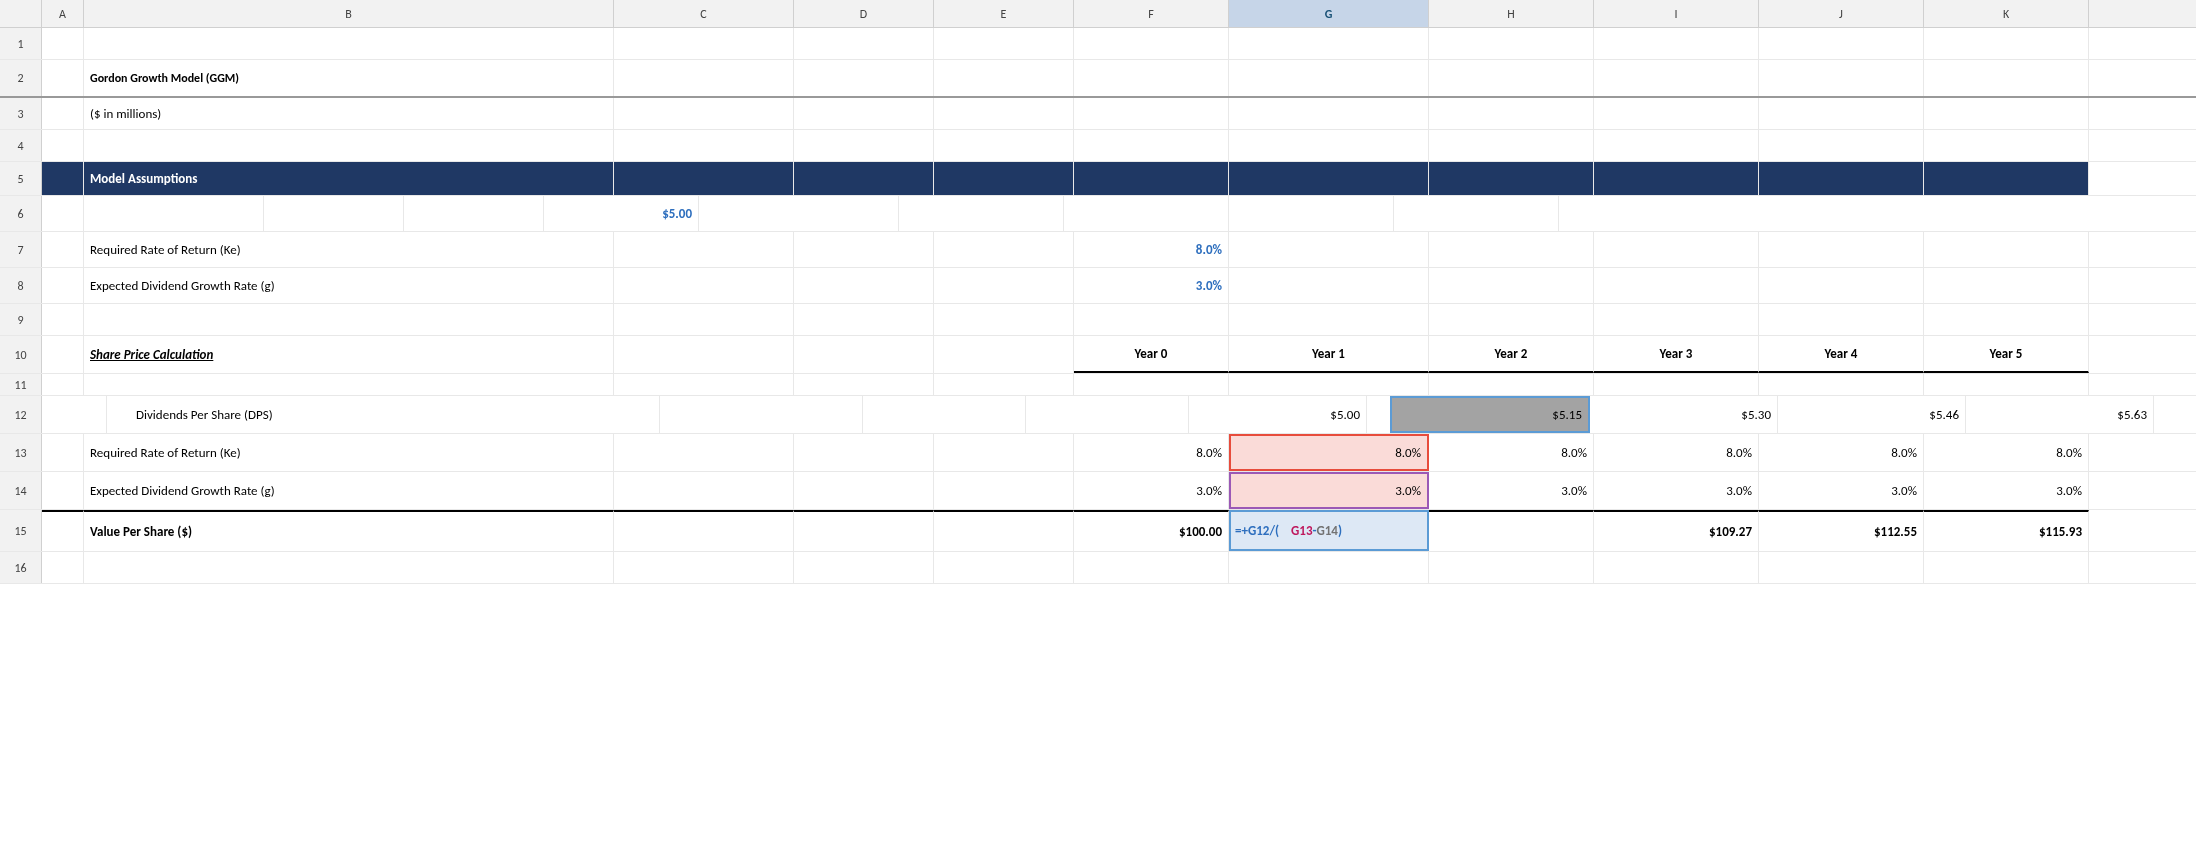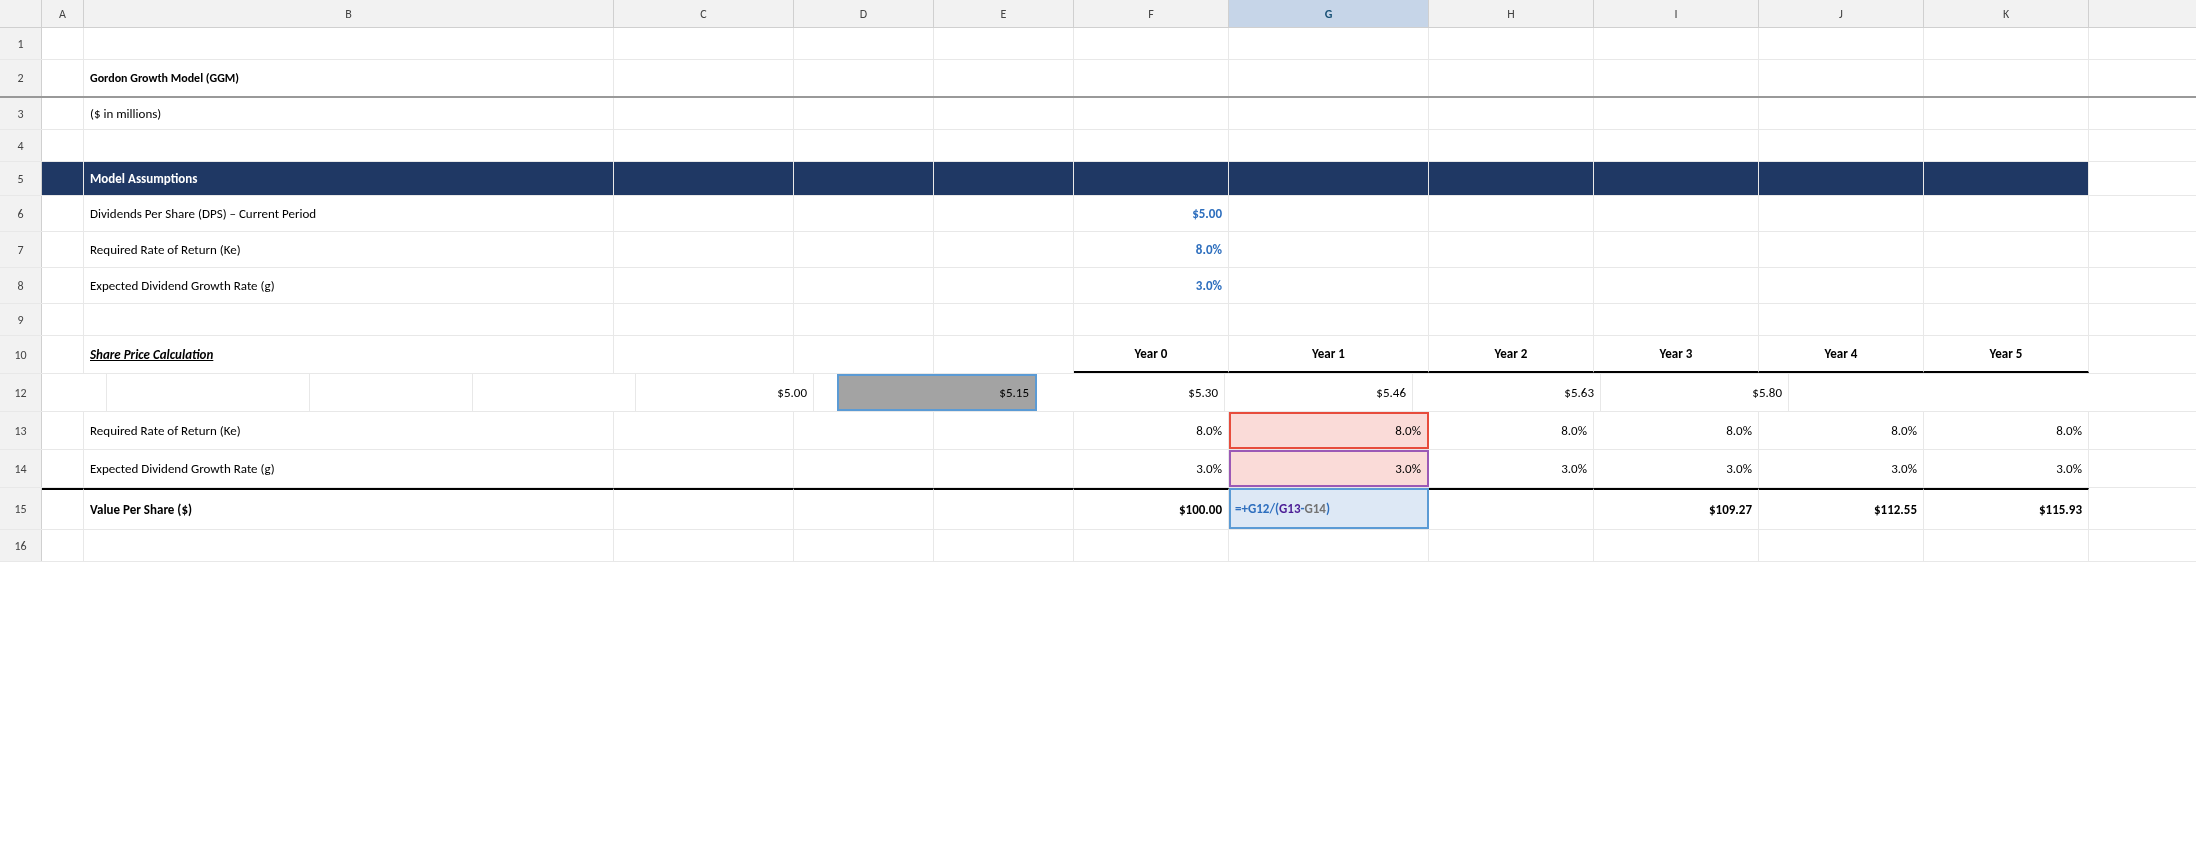--- a/index.html
+++ b/index.html
@@ -224,21 +224,20 @@
     <div class="cell col-g" style="background:#1f3864;"></div>
     <div class="cell col-h" style="background:#1f3864;"></div>
     <div class="cell col-i" style="background:#1f3864;"></div>
     <div class="cell col-j" style="background:#1f3864;"></div>
     <div class="cell col-k" style="background:#1f3864;"></div>
   </div>
 
   <div class="sheet-row" style="min-height:36px;">
     <div class="row-num">6</div>
     <div class="cell col-a"></div>
-    <div class="cell col-b">Dividends Per Share (DPS) – Current Period</div>
     <div class="cell col-c"></div>
     <div class="cell col-d"></div>
     <div class="cell col-e"></div>
     <div class="cell col-f align-right blue-val">$5.00</div>
     <div class="cell col-g"></div>
     <div class="cell col-h"></div>
     <div class="cell col-i"></div>
     <div class="cell col-j"></div>
     <div class="cell col-k"></div>
   </div>
@@ -296,24 +295,39 @@
     <div class="cell col-d"></div>
     <div class="cell col-e"></div>
     <div class="cell col-f align-center year-header">Year 0</div>
     <div class="cell col-g align-center year-header">Year 1</div>
     <div class="cell col-h align-center year-header">Year 2</div>
     <div class="cell col-i align-center year-header">Year 3</div>
     <div class="cell col-j align-center year-header">Year 4</div>
     <div class="cell col-k align-center year-header">Year 5</div>
   </div>
 
+  <div class="sheet-row" style="min-height:22px;">
+    <div class="row-num">11</div>
+    <div class="cell col-a"></div>
+    <div class="cell col-b"></div>
+    <div class="cell col-c"></div>
+    <div class="cell col-d"></div>
+    <div class="cell col-e"></div>
+    <div class="cell col-f"></div>
+    <div class="cell col-g"></div>
+    <div class="cell col-h"></div>
+    <div class="cell col-i"></div>
+    <div class="cell col-j"></div>
+    <div class="cell col-k"></div>
+  </div>
 
   <div class="sheet-row" style="min-height:38px;gap:23px;">
     <div class="row-num">12</div>
     <div class="cell col-a"></div>
+    <div class="cell col-b">Dividends Per Share (DPS)</div>
     <div class="cell col-c"></div>
     <div class="cell col-d"></div>
     <div class="cell col-e"></div>
     <div class="cell col-f align-right">$5.00</div>
     <div class="cell col-g align-right" style="background:#a3a3a3; border: 2px solid #5b9bd5;">$5.15</div>
     <div class="cell col-h align-right">$5.30</div>
     <div class="cell col-i align-right">$5.46</div>
     <div class="cell col-j align-right">$5.63</div>
     <div class="cell col-k align-right">$5.80</div>
   </div>
@@ -352,21 +366,21 @@
     <div class="row-num">15</div>
     <div class="cell col-a" style="border-top:2px solid #000;"></div>
     <div class="cell col-b bold" style="border-top:2px solid #000;">Value Per Share ($)</div>
     <div class="cell col-c" style="border-top:2px solid #000;"></div>
     <div class="cell col-d" style="border-top:2px solid #000;"></div>
     <div class="cell col-e" style="border-top:2px solid #000;"></div>
     <div class="cell col-f align-right bold" style="border-top:2px solid #000;">$100.00</div>
 
     <div class="cell col-g formula-cell" style="background:#dde8f5; border: 2px solid #5b9bd5; font-weight:700; font-size:13px; padding:2px 4px;">
       <span style="color:#2e6fbe;">=+G12/(</span>
-        <span style="color:#4c1d95;">G13</span>
+        <span style="color:#be185d;padding-left:12px;">G13</span>
         <span style="color:#2e6fbe;">-</span>
         <span style="color:#737373;">G14</span>
         <span style="color:#2e6fbe;">)</span>
     </div>
     <div class="cell col-h align-right bold" style="border-top:2px solid #000;"></div>
     <div class="cell col-i align-right bold" style="border-top:2px solid #000;">$109.27</div>
     <div class="cell col-j align-right bold" style="border-top:2px solid #000;">$112.55</div>
     <div class="cell col-k align-right bold" style="border-top:2px solid #000;">$115.93</div>
   </div>
 

